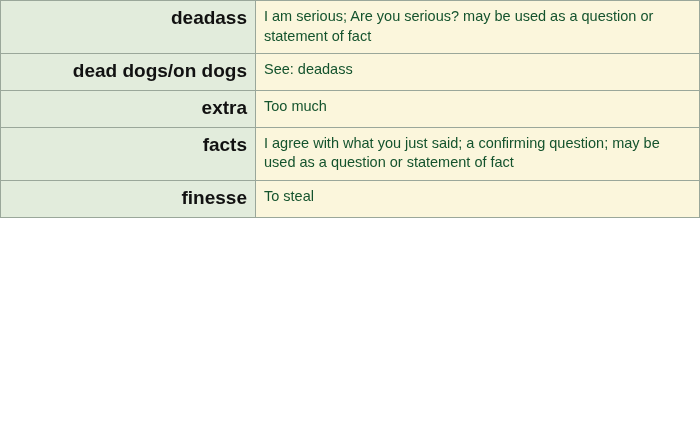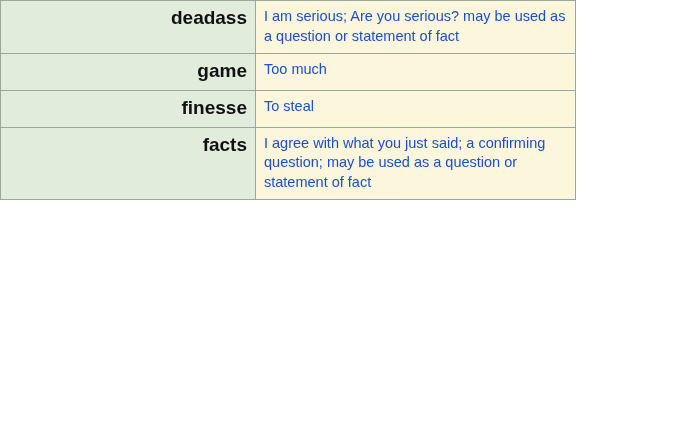--- a/index.html
+++ b/index.html
@@ -8,21 +8,21 @@
     background: #ffffff;
   }
   body {
     width: 700px;
     height: 436px;
     font-family: "Liberation Sans", sans-serif;
     overflow: hidden;
   }
   .glossary-table {
     border-collapse: collapse;
-    width: 576px;
+    width: 700px;
     table-layout: fixed;
     border-radius: 20px;
   }
   .glossary-table td {
     border: 1px solid #9aa79a;
     vertical-align: top;
     padding: 6px 8px 7px 8px;
   }
   .term-cell {
     width: 238px;
@@ -30,39 +30,43 @@
     text-align: right;
     font-weight: bold;
     font-size: 19px;
     color: #111111;
     line-height: 1.2;
     white-space: nowrap;
   }
   .def-cell {
     background: #fbf6dc;
     font-size: 14.5px;
-    color: #1d4ed8;
+    color: #14532d;
     line-height: 1.35;
   }
 </style>
 </head>
 <body>
 
 <table class="glossary-table">
   <tbody>
     <tr>
       <td class="term-cell">deadass</td>
       <td class="def-cell">I am serious; Are you serious? may be used as a question or statement of fact</td>
     </tr>
     <tr>
-      <td class="term-cell">game</td>
+      <td class="term-cell">dead dogs/on dogs</td>
+      <td class="def-cell">See: deadass</td>
+    </tr>
+    <tr>
+      <td class="term-cell">extra</td>
       <td class="def-cell">Too much</td>
+    </tr>
+    <tr>
+      <td class="term-cell">facts</td>
+      <td class="def-cell">I agree with what you just said; a confirming question; may be used as a question or statement of fact</td>
     </tr>
     <tr>
       <td class="term-cell">finesse</td>
       <td class="def-cell">To steal</td>
     </tr>
-    <tr>
-      <td class="term-cell">facts</td>
-      <td class="def-cell">I agree with what you just said; a confirming question; may be used as a question or statement of fact</td>
-    </tr>
   </tbody>
 </table>
 
 </body></html>

